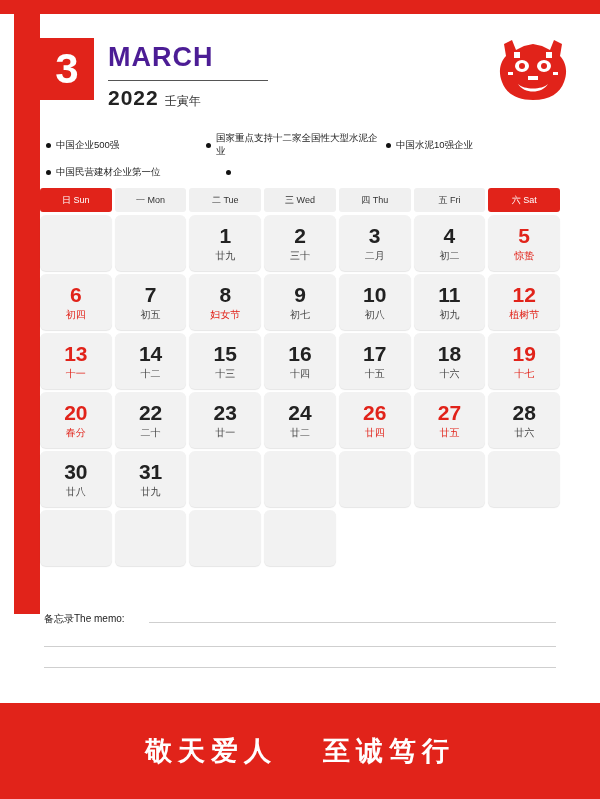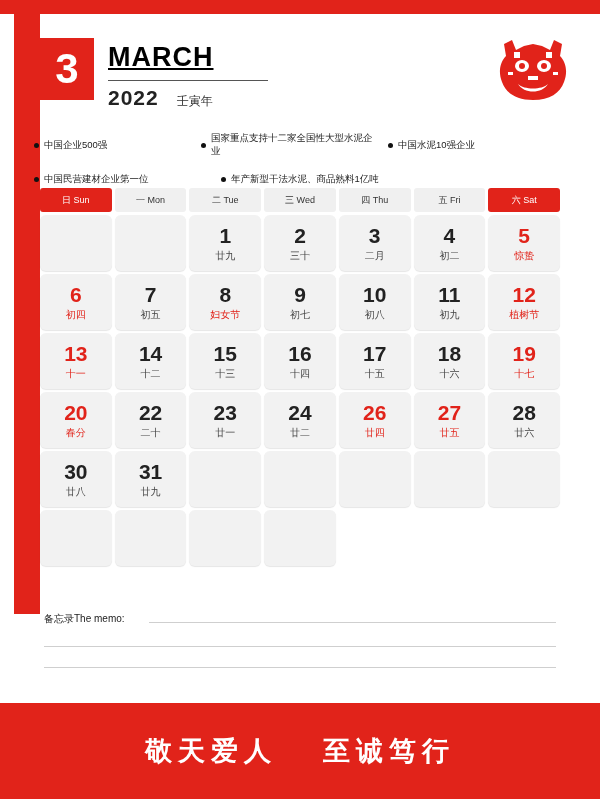--- a/index.html
+++ b/index.html
@@ -27,42 +27,42 @@
   }
   .month-box{
     position:absolute;left:0;top:0;width:54px;height:62px;background:#e1231a;
     display:flex;align-items:center;justify-content:center;
   }
   .month-num{
     color:#fff;font-size:42px;font-weight:bold;line-height:1;
   }
   .month-en{
     position:absolute;left:68px;top:4px;
-    color:#000000;font-size:27px;font-weight:bold;letter-spacing:1px;text-decoration:underline;
+    color:#4c1d95;font-size:27px;font-weight:bold;letter-spacing:1px;
   }
   .rule{
     position:absolute;left:68px;top:42px;width:160px;height:1px;background:#555;
   }
   .year-row{
-    position:absolute;left:68px;top:48px;display:flex;align-items:baseline;gap:18px;justify-content:center;
+    position:absolute;left:68px;top:48px;display:flex;align-items:baseline;gap:6px;justify-content:center;
   }
   .year{
     color:#222;font-size:21px;font-weight:bold;letter-spacing:1px;
   }
   .year-cn{
     color:#333;font-size:12px;
   }
   
   .tiger{
     position:absolute;right:8px;top:0px;width:78px;height:64px;
   }
   
   .info{
-    position:absolute;left:34px;top:132px;width:520px;
-    display:flex;flex-wrap:wrap;gap:7px;
+    position:absolute;left:46px;top:132px;width:520px;
+    display:flex;flex-wrap:wrap;
   }
   .info-item{
     display:flex;align-items:center;font-size:9.5px;color:#222;
     margin-bottom:8px;
   }
   .info-item .dot{
     width:5px;height:5px;border-radius:50%;background:#111;margin-right:5px;flex:none;
   }
   .col1{width:160px;}
   .col2{width:180px;}
@@ -186,21 +186,20 @@
     <div class="info-item col1">
       <span class="dot"></span>
       <span>中国水泥10强企业</span>
     </div>
     <div class="info-item col2">
       <span class="dot"></span>
       <span>中国民营建材企业第一位</span>
     </div>
     <div class="info-item col3">
       <span class="dot"></span>
-      <span>年产新型干法水泥、商品熟料1亿吨</span>
     </div>
   </div>
 
   <div class="cal">
     <div class="weekhead" id="weekhead">
         <div class="wh red">日 Sun</div>
         <div class="wh">一 Mon</div>
         <div class="wh">二 Tue</div>
         <div class="wh">三 Wed</div>
         <div class="wh">四 Thu</div>

